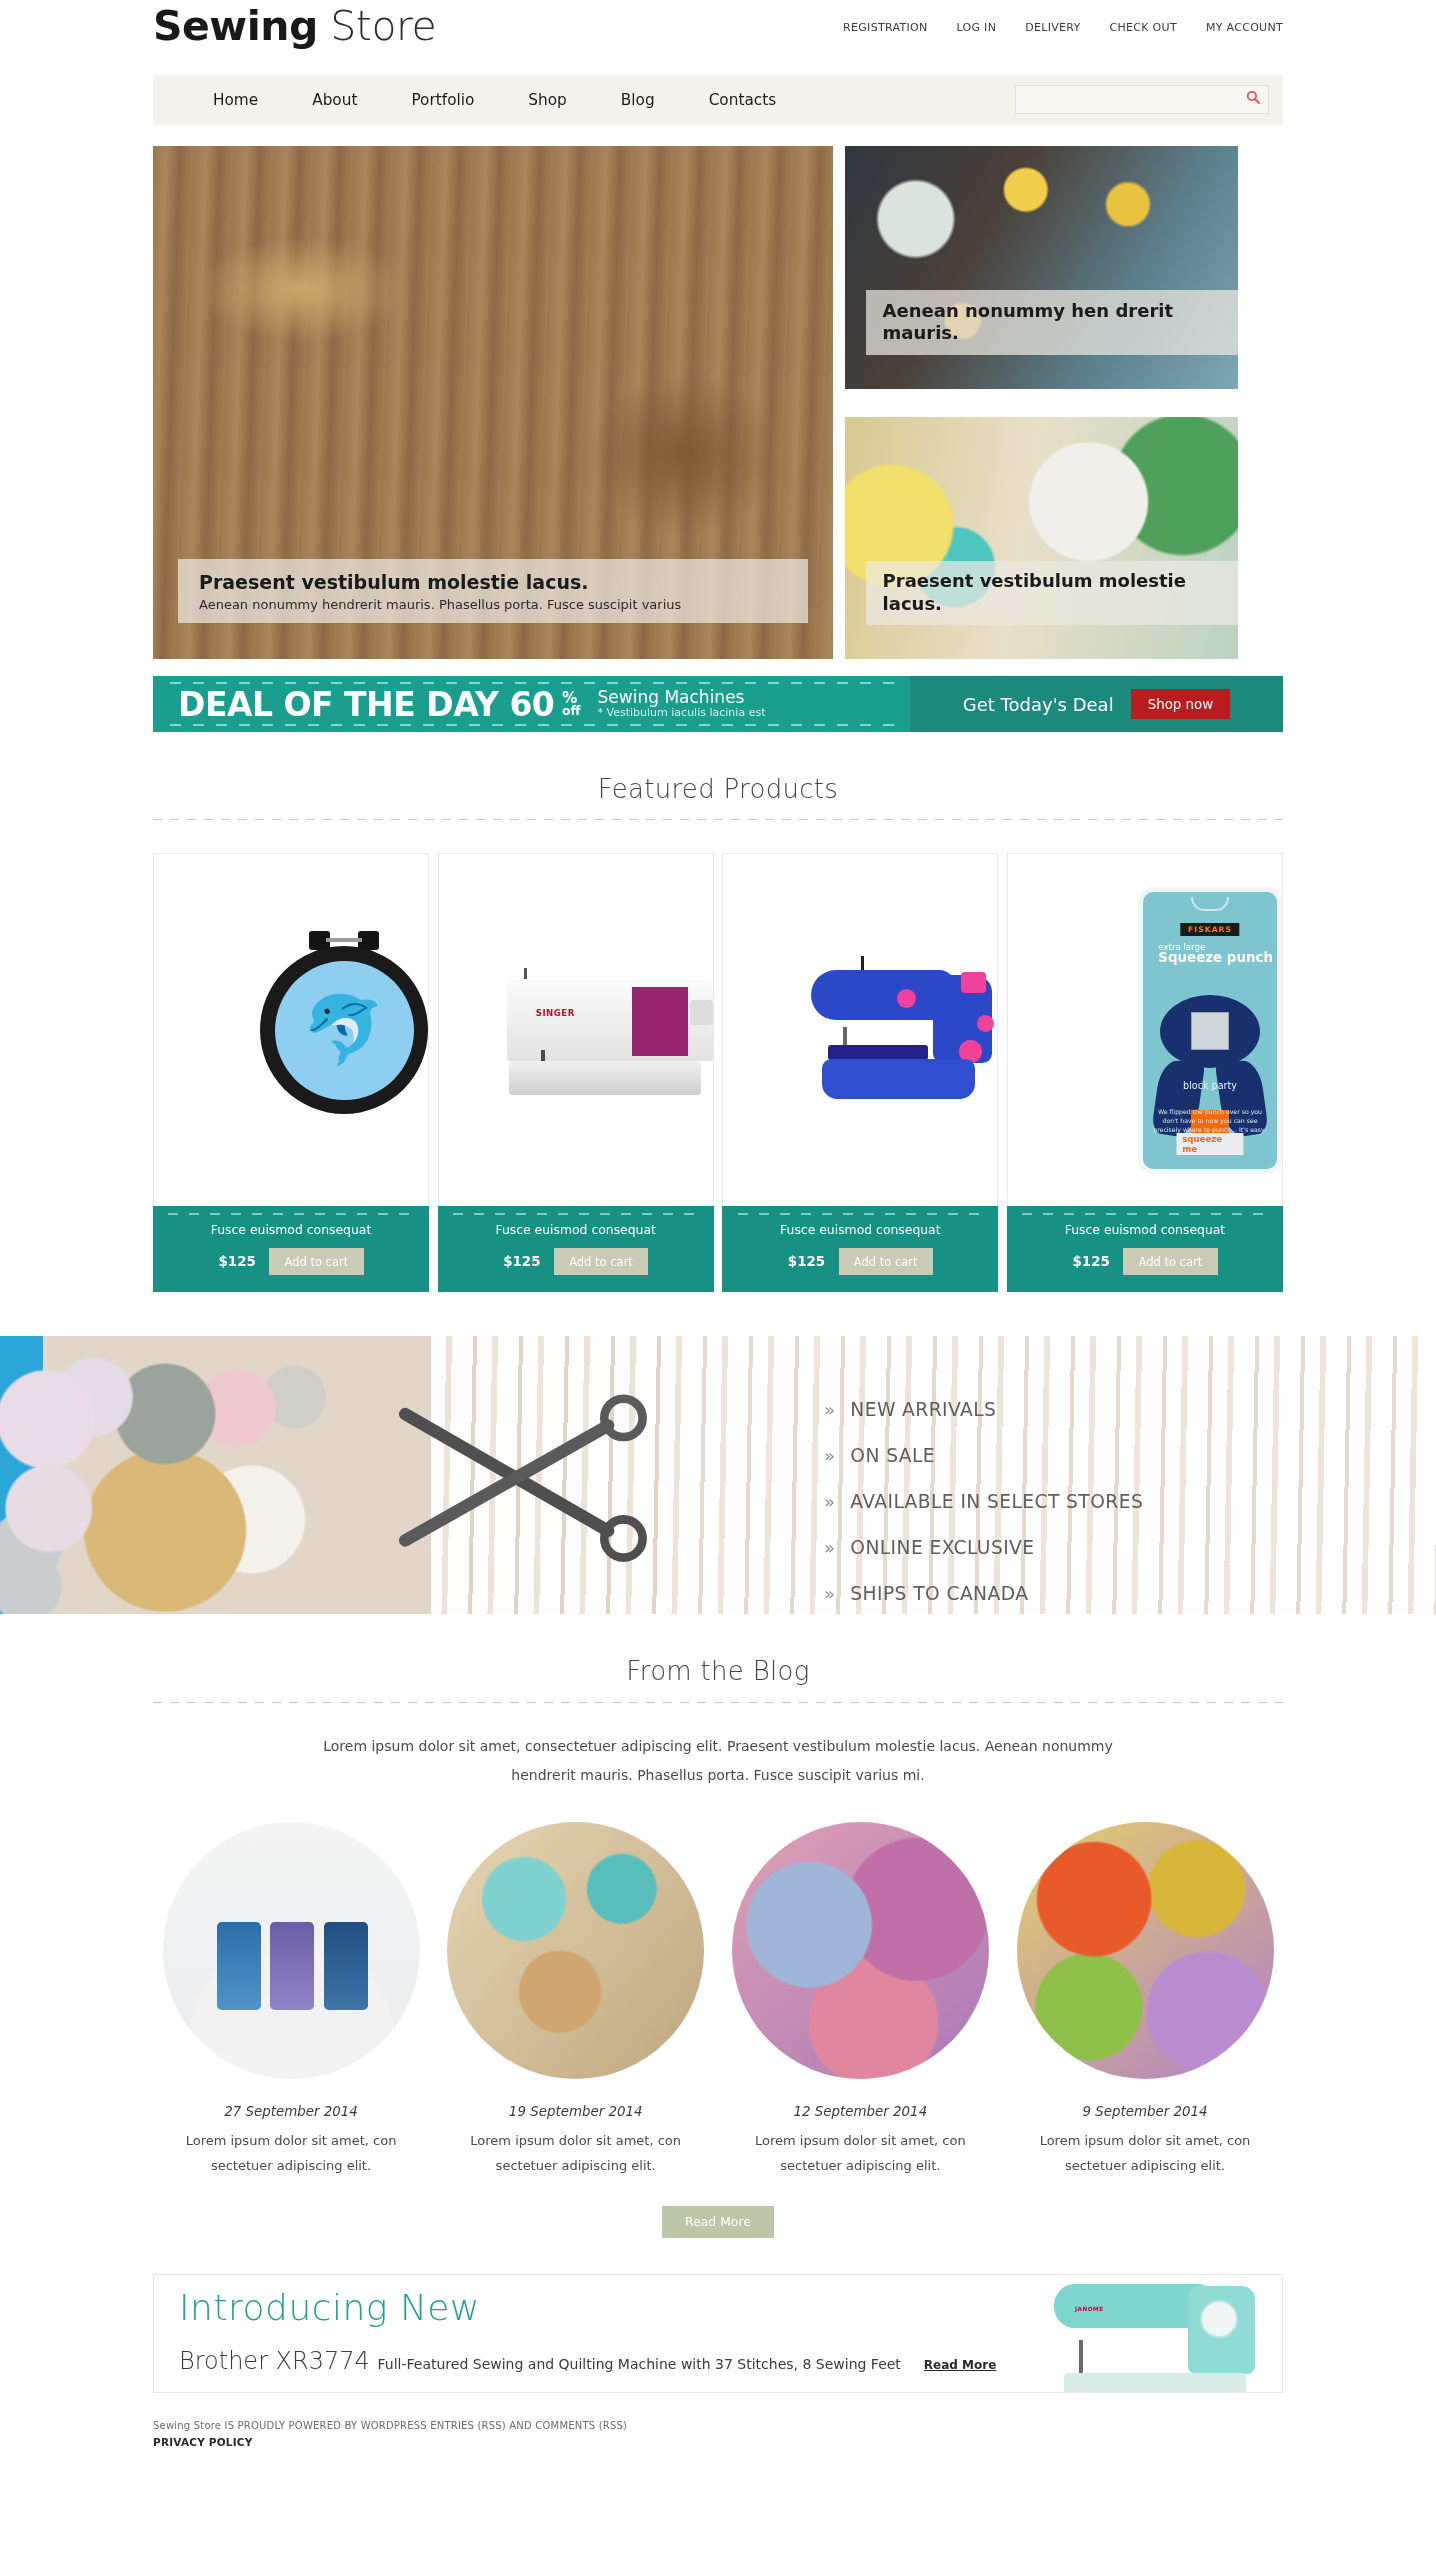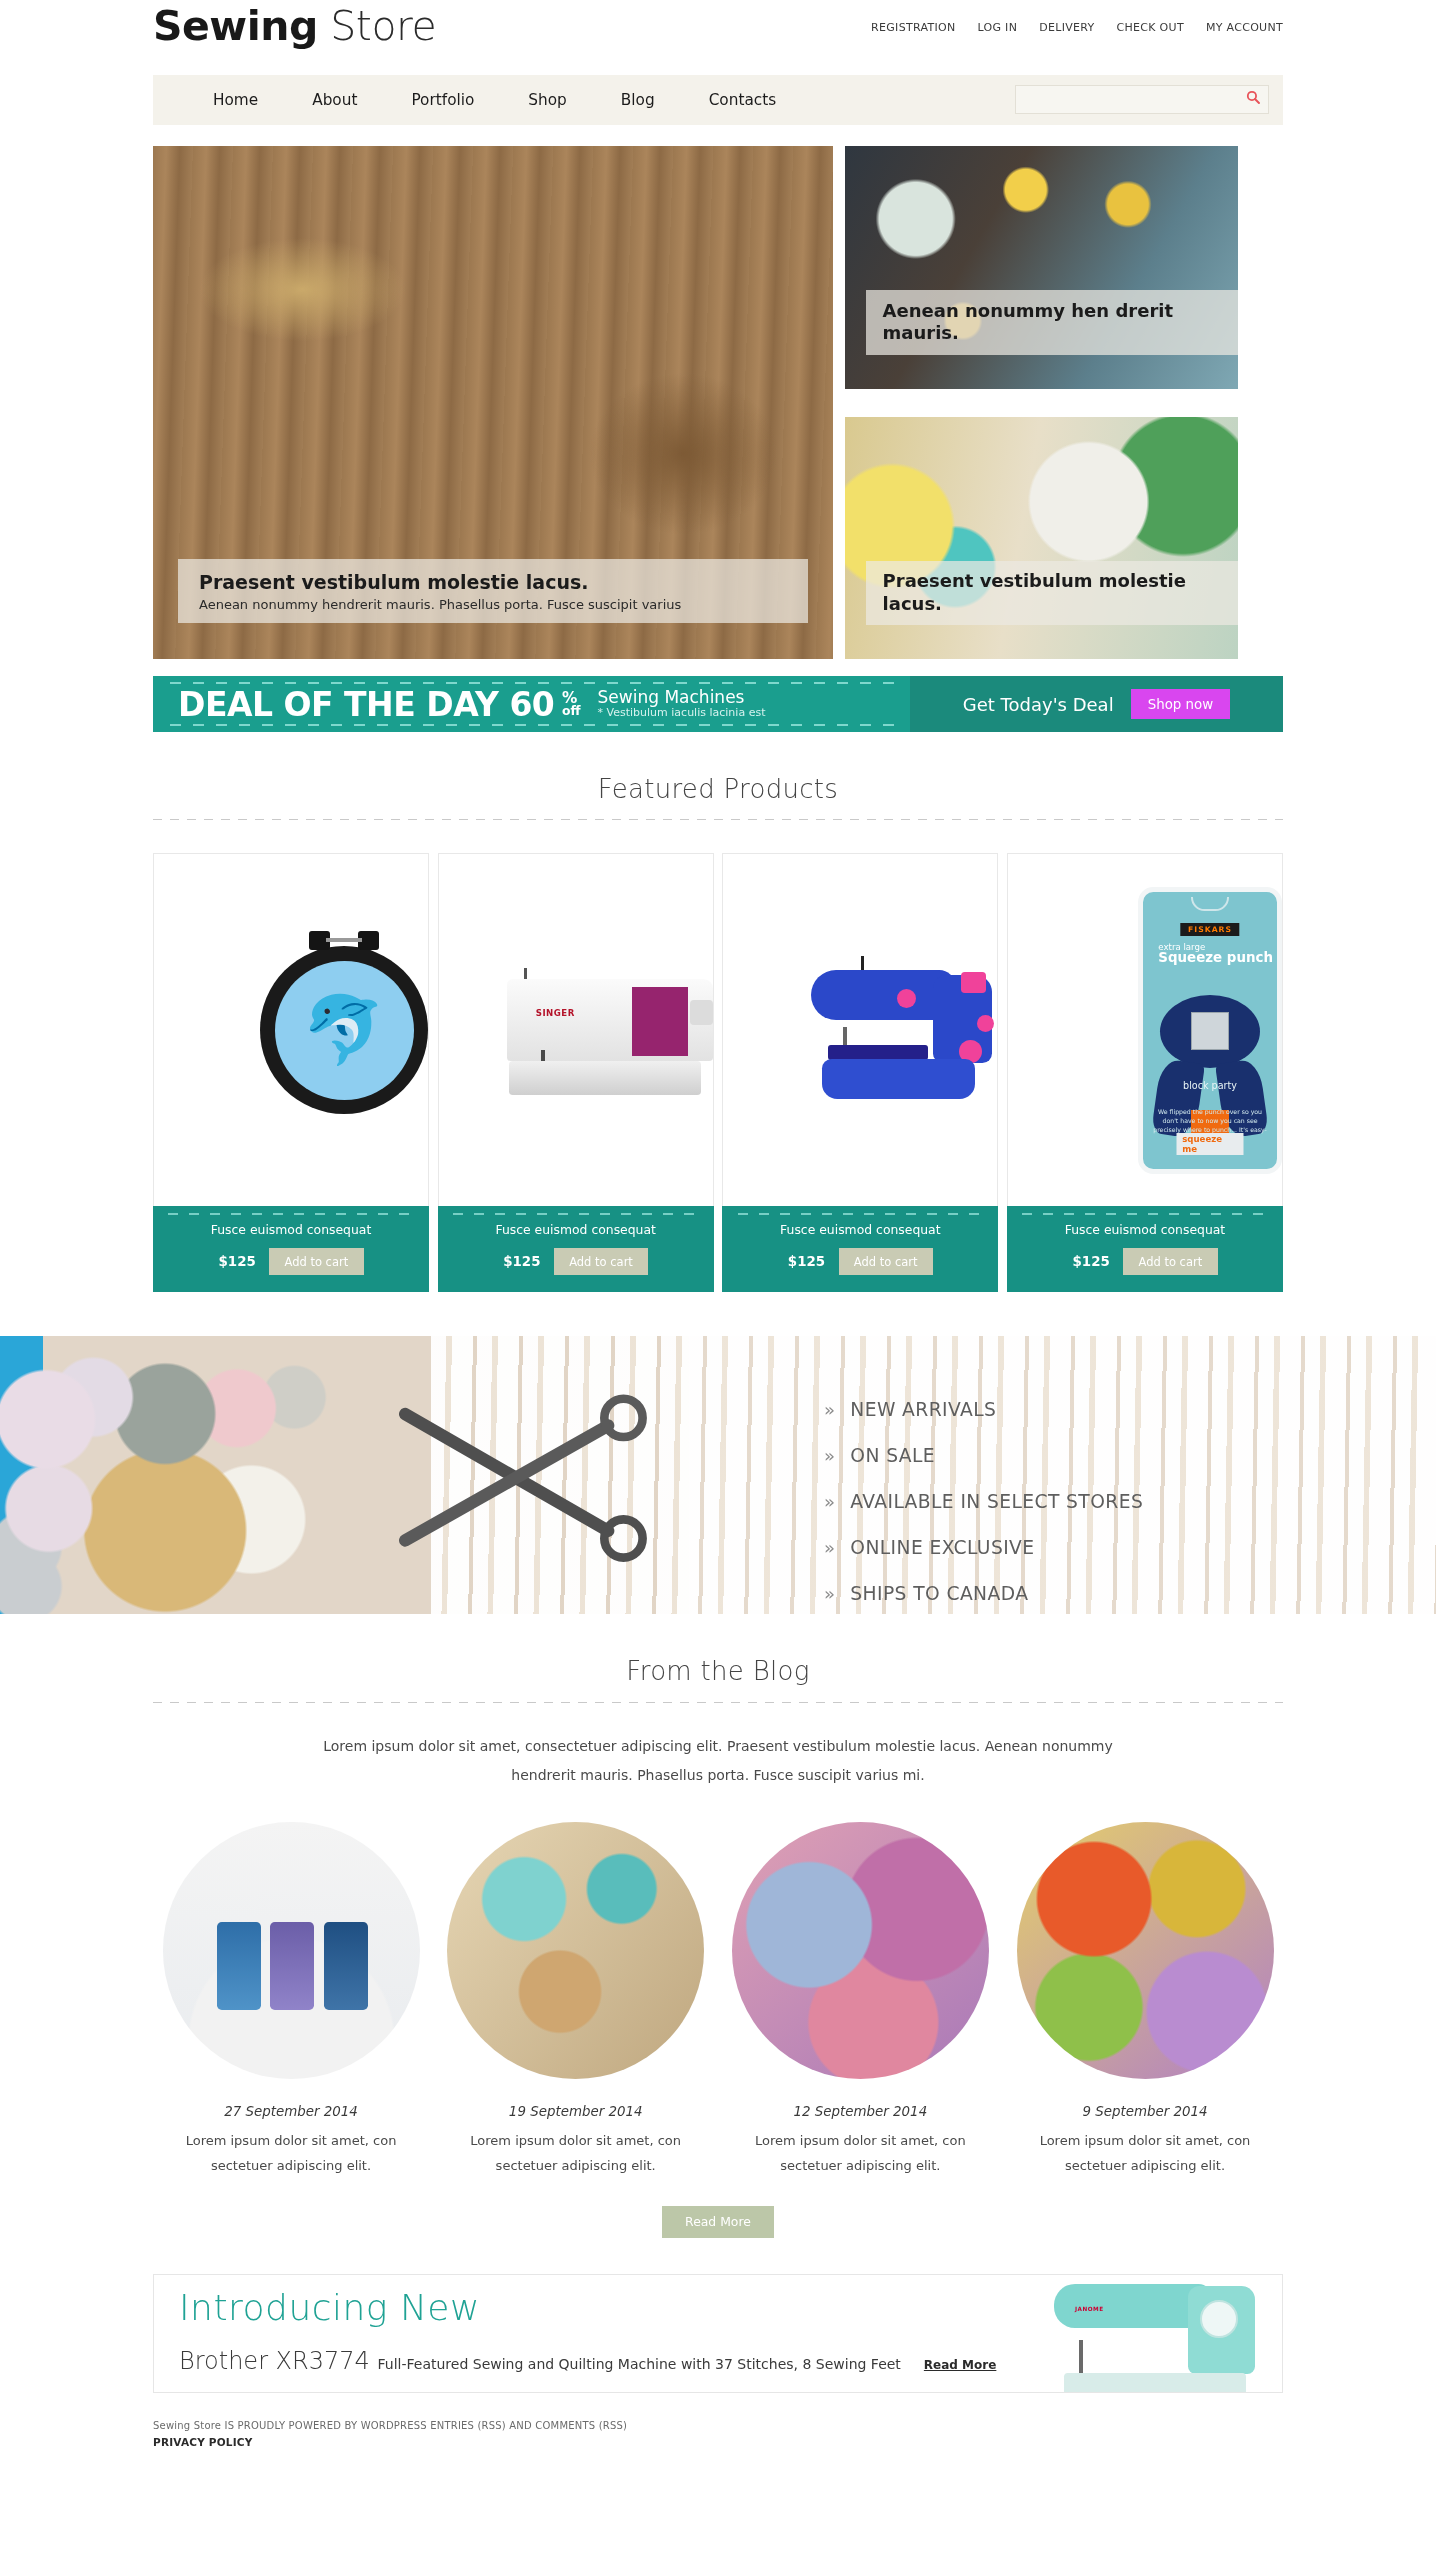--- a/index.html
+++ b/index.html
@@ -18,21 +18,21 @@
     position: absolute; left: 0; top: 5.7px;
     font-size: 41px; line-height: 1;
     font-family: "DejaVu Sans", sans-serif;
     color: #191919; letter-spacing: -0.5px; white-space: nowrap;
   }
   .logo b { font-weight: 700; }
   .logo span { font-weight: 300; color: #2b2b2b; }
 
   .toplinks {
     position: absolute; right: 0; top: 21px;
-    display: flex; gap: 22px; align-items: center;
+    display: flex; gap: 29px; align-items: center;
   }
   .toplinks a {
     font-size: 11px; color: #3b3b3b; text-decoration: none;
     letter-spacing: 0.3px; white-space: nowrap;
   }
 
   
   .navbar {
     background: #f4f2eb; height: 50px; position: relative;
     display: flex; align-items: center;
@@ -126,21 +126,21 @@
   .deal-pct .p1 { font-size: 15.3px; font-weight: 700; color: #fff; display: block; }
   .deal-pct .p2 { font-size: 12.4px; font-weight: 700; color: #fff; display: block; }
   .deal-mid { margin-left: 17px; line-height: 1.15; }
   .deal-mid .m1 { font-size: 17px; color: #ffffff; display: block; }
   .deal-mid .m2 { font-size: 11px; color: #d5f2ee; display: block; }
   .deal-right {
     flex: 1; display: flex; align-items: center; justify-content: center; gap: 17px;
   }
   .deal-cta { font-size: 18px; color: #ffffff; white-space: nowrap; }
   .deal-btn {
-    background: #d946ef; color: #ffffff; border: 0; cursor: pointer;
+    background: #b91c1c; color: #ffffff; border: 0; cursor: pointer;
     font-size: 13.4px; padding: 7.7px 17px; font-family: "DejaVu Sans", sans-serif;
     white-space: nowrap;
   }
 
   
   .sec-title {
     text-align: center; font-size: 26px; color: #444;
     font-weight: 300; margin-top: 42px; letter-spacing: 0.3px;
   }
   .dashrule {

